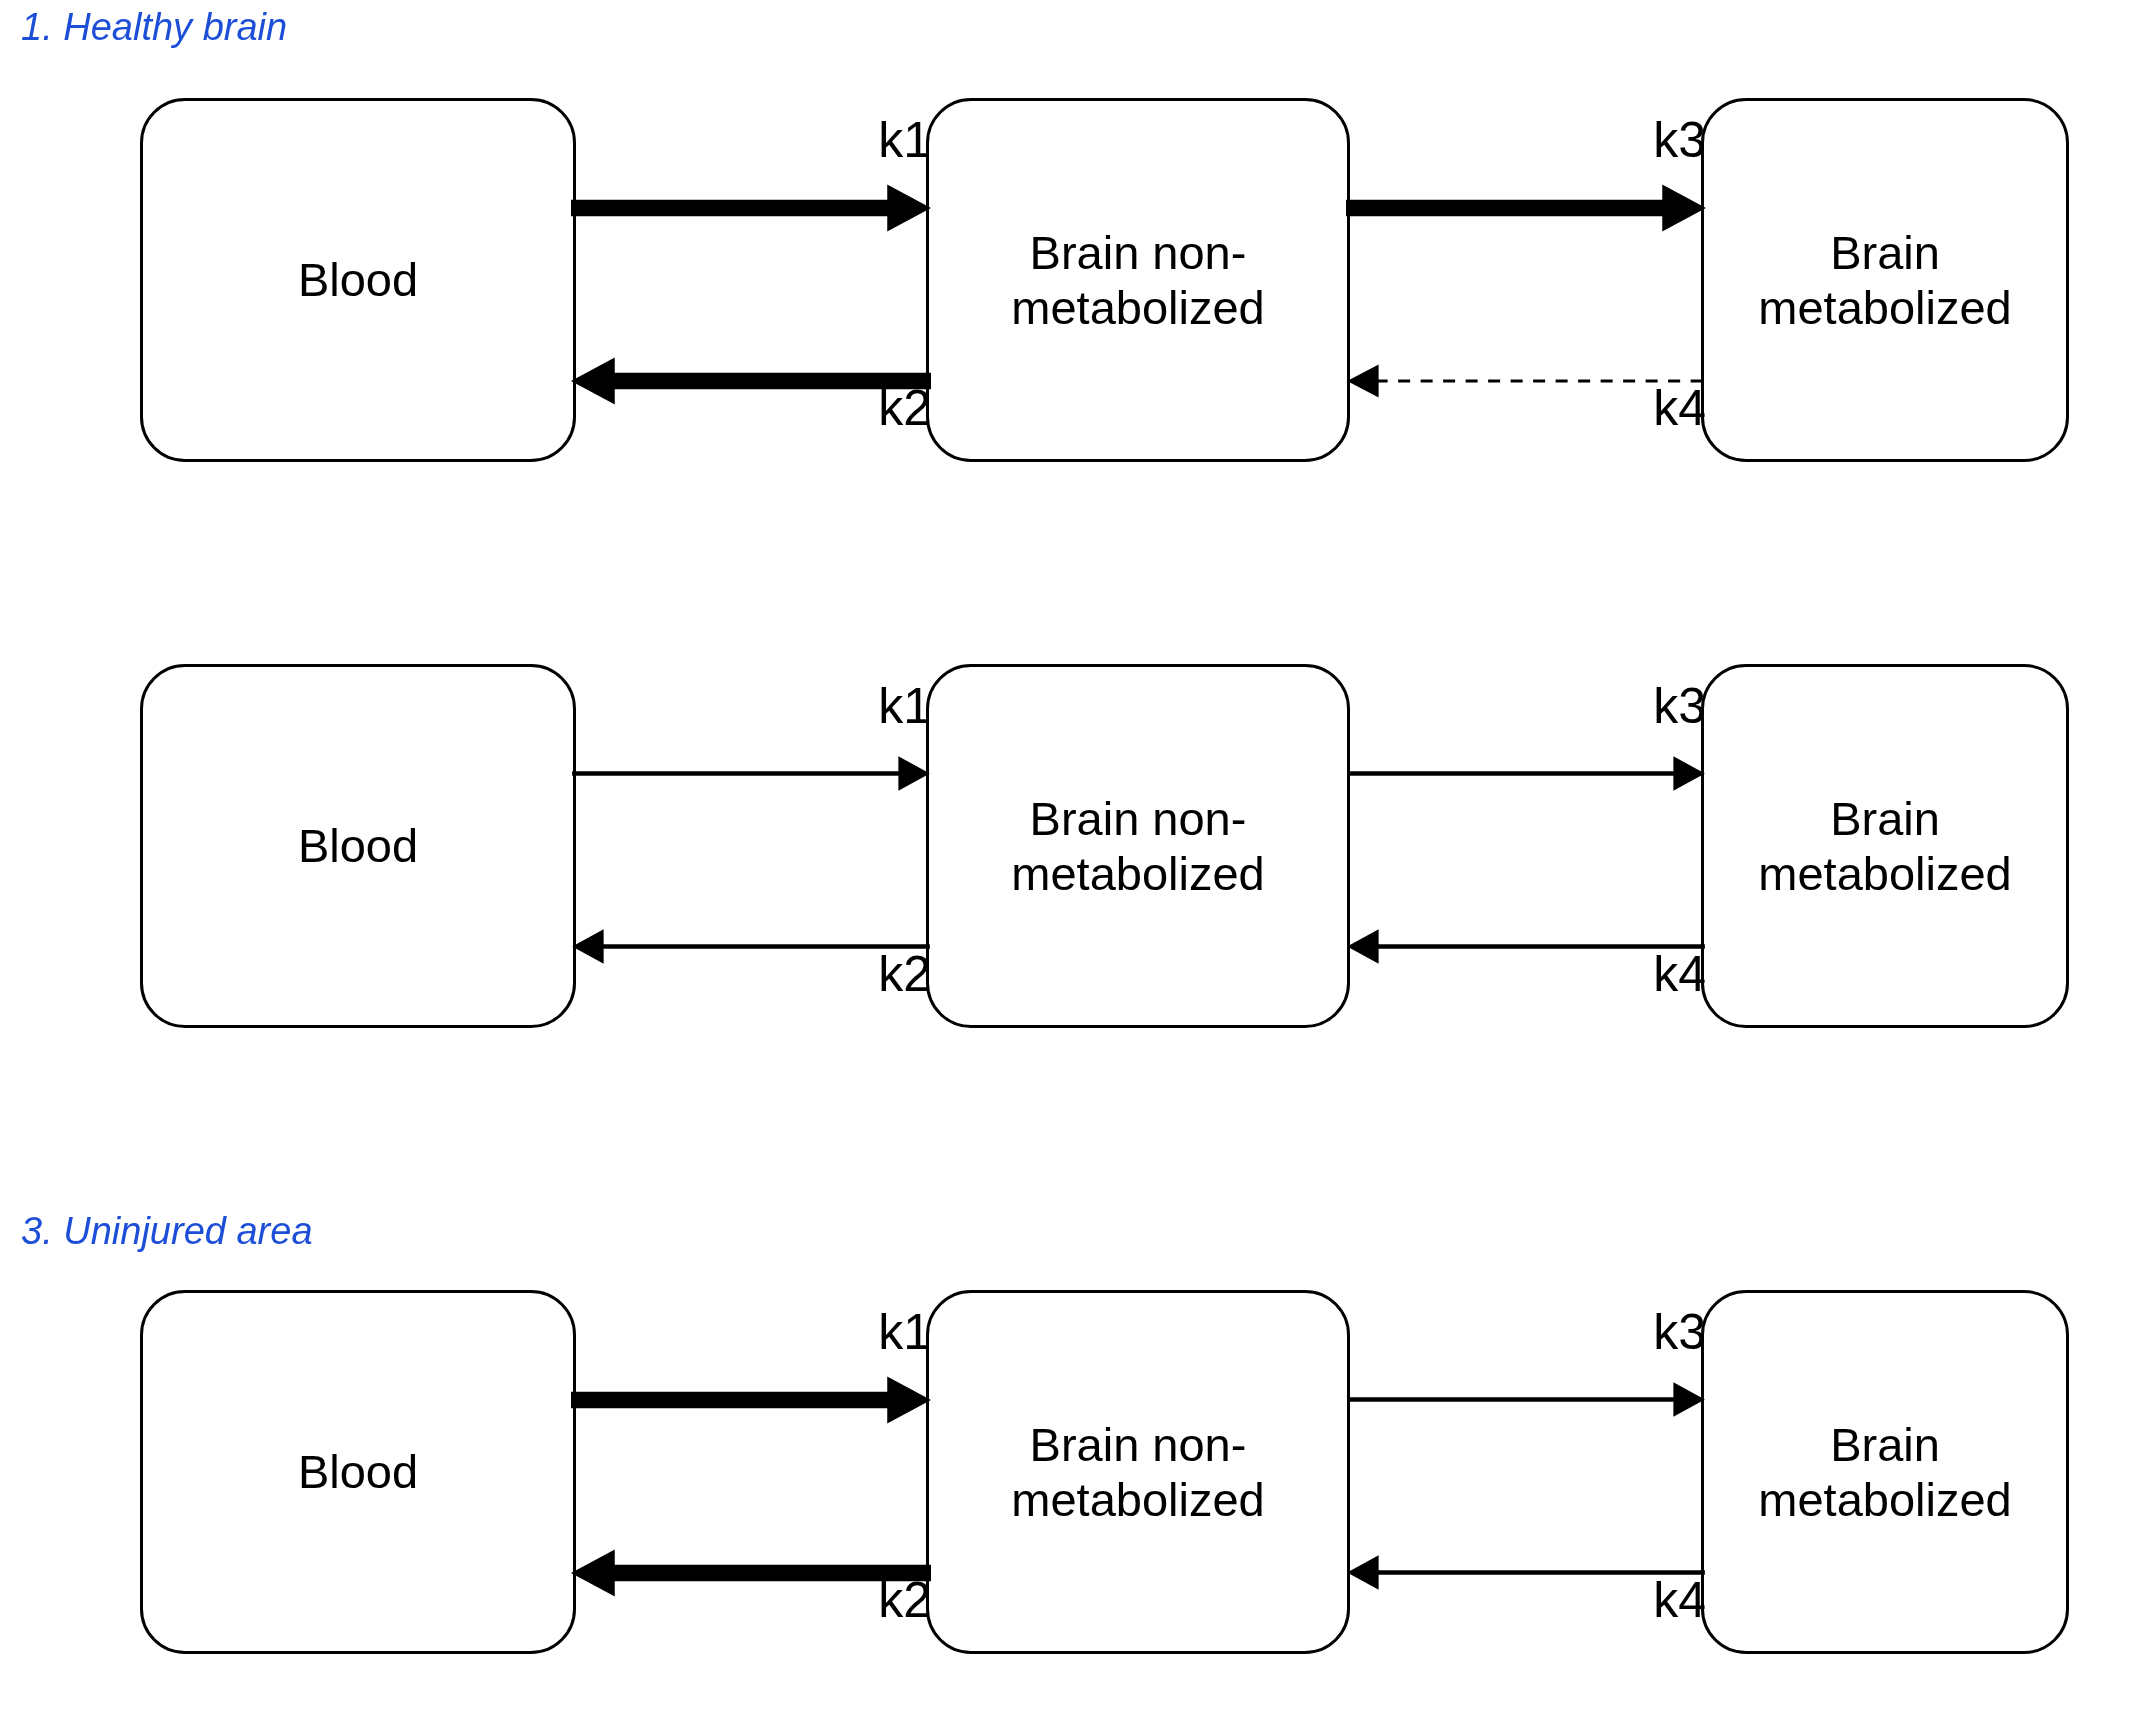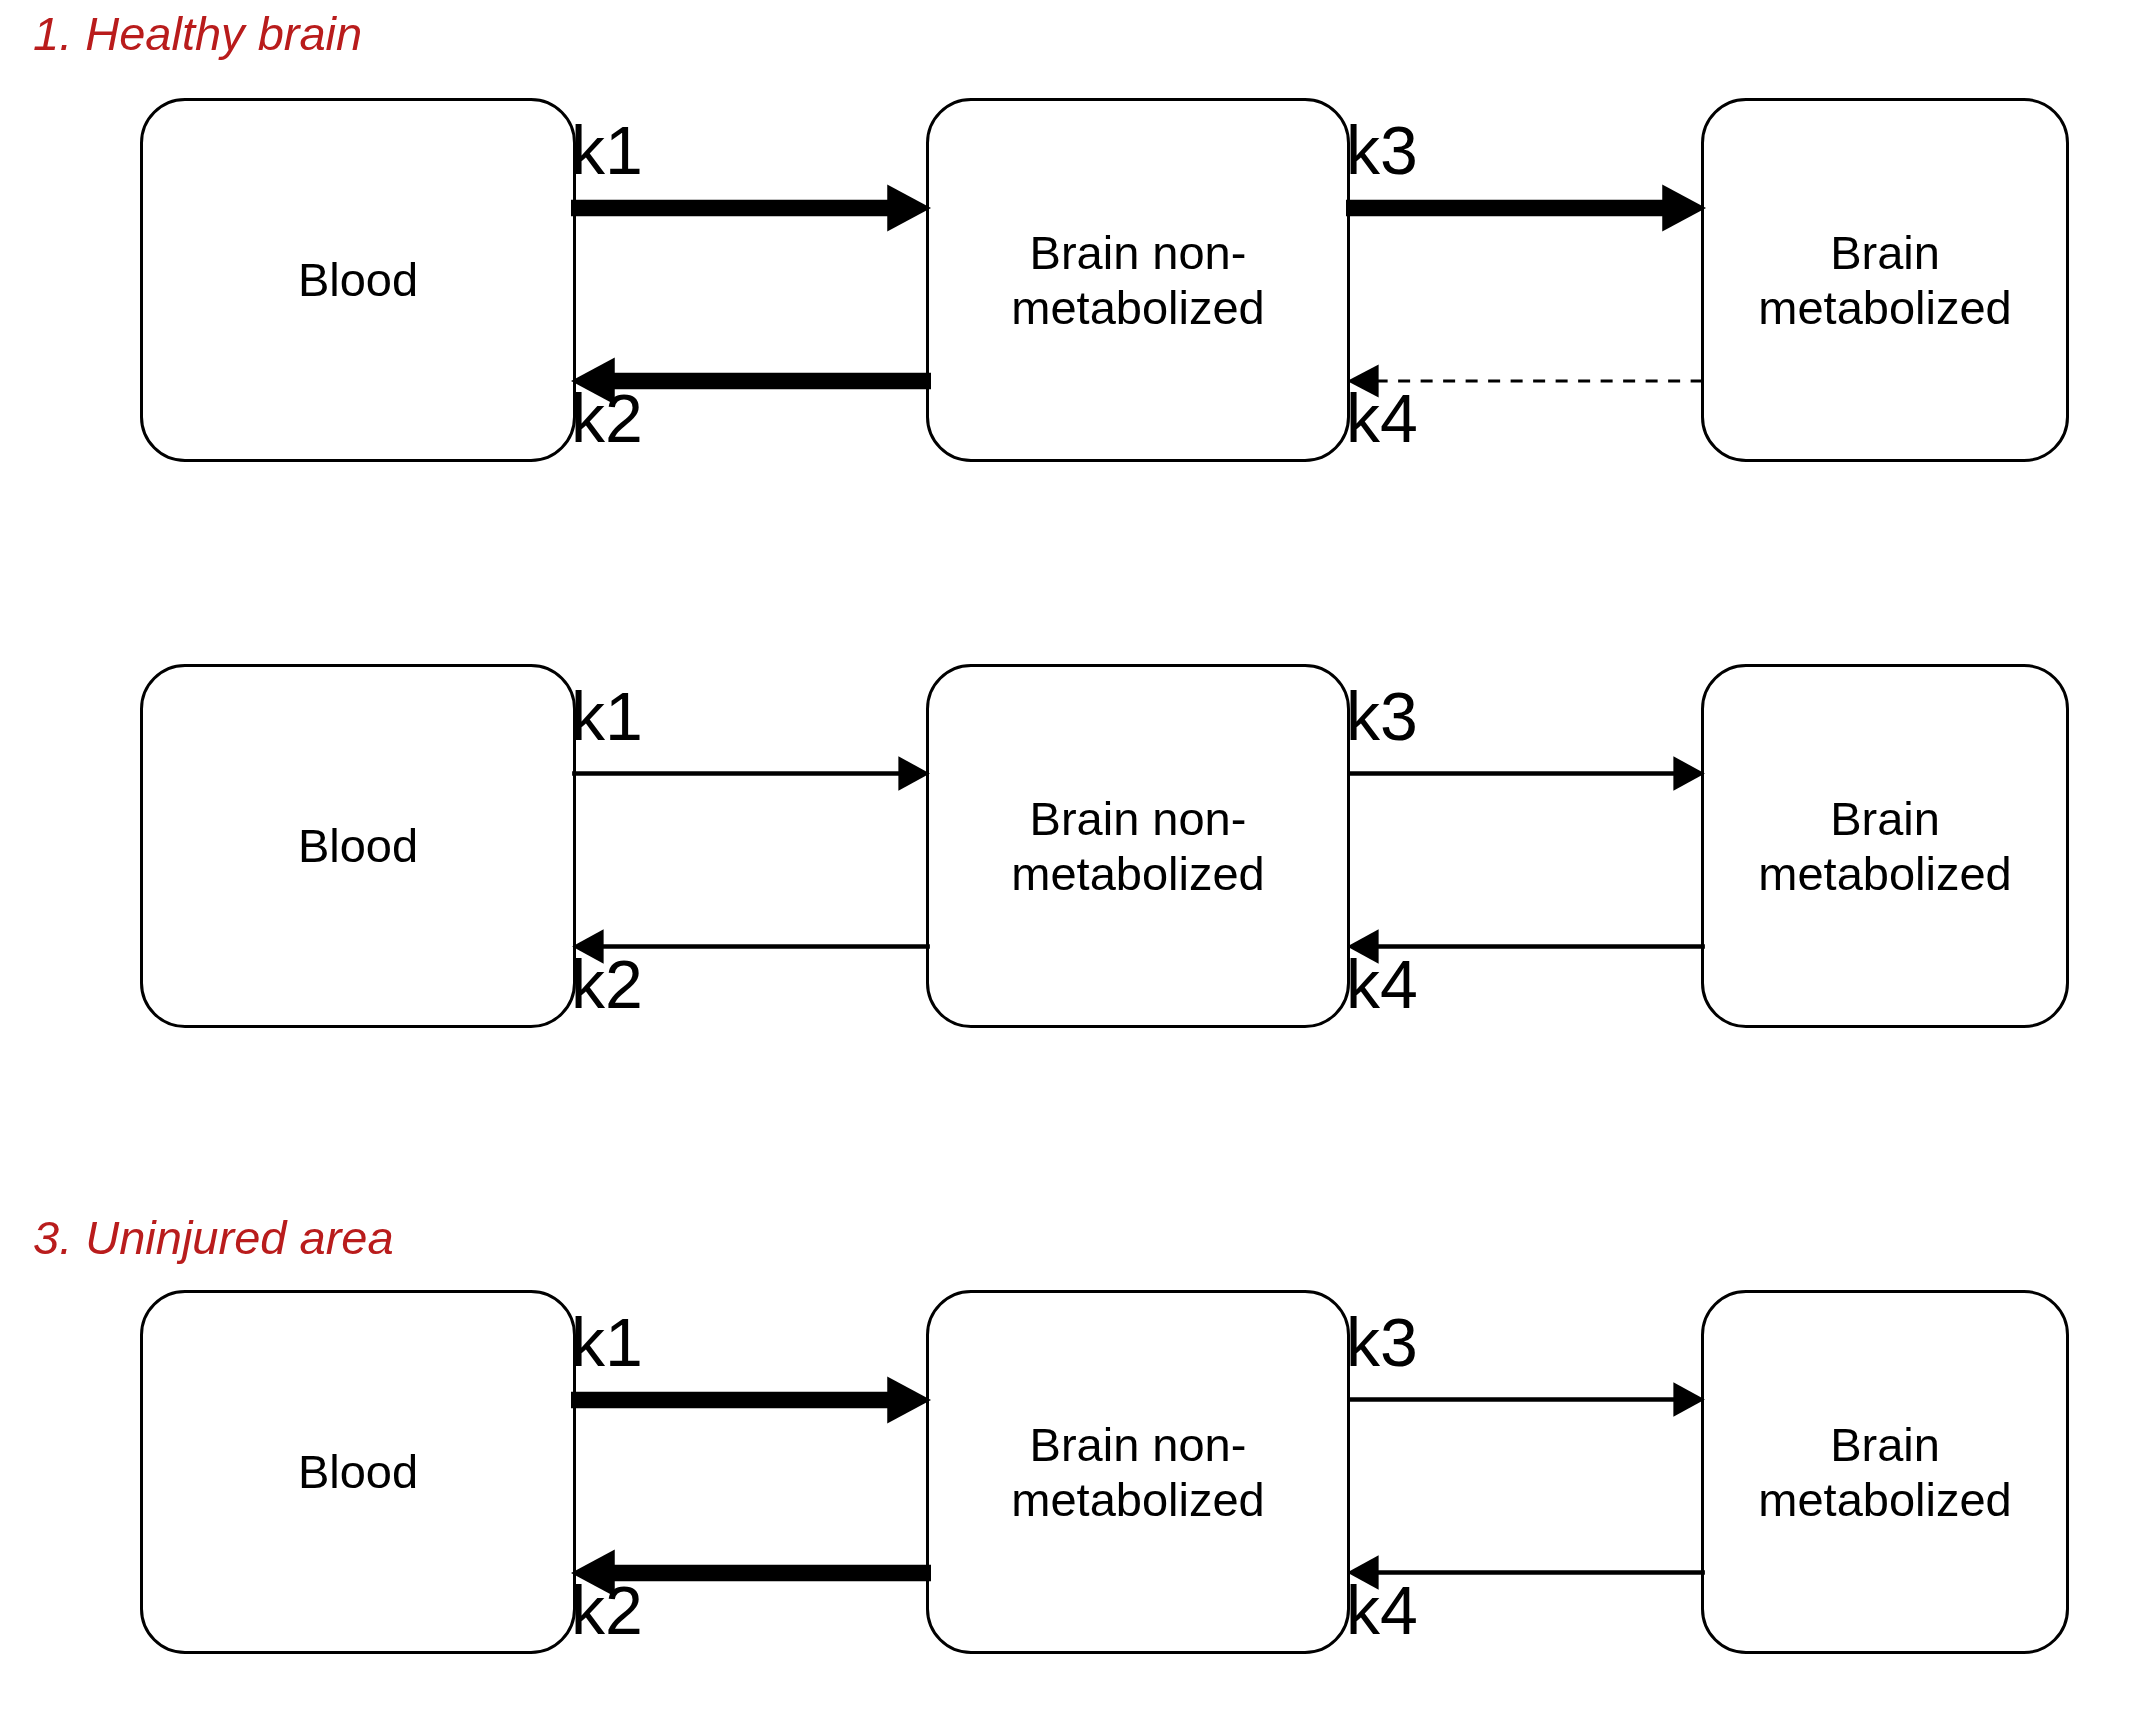--- a/index.html
+++ b/index.html
@@ -12,48 +12,47 @@
     width: 2151px;
     height: 1728px;
     background: #ffffff;
     font-family: "Liberation Sans", sans-serif;
     overflow: hidden;
   }
   .panel { position: absolute; left: 0; width: 2151px; }
   .panel-title {
     position: absolute;
     font-style: italic;
-    font-size: 47px;
-    color: #b91c1c;
+    font-size: 38px;
+    color: #1d4ed8;
     white-space: nowrap;
     letter-spacing: 0px;
-    margin-left: 12px;
   }
   .node-box {
     position: absolute;
     border: 3.8px solid #000000;
     border-radius: 45px;
     background: #ffffff;
     box-sizing: border-box;
     display: flex;
     align-items: center;
     justify-content: center;
     text-align: center;
   }
   .node-label {
     font-size: 47px;
     line-height: 1.18;
     color: #000000;
     padding: 0 12px;
   }
   .rate-label {
     position: absolute;
-    font-size: 68px;
+    font-size: 50px;
     color: #000000;
-    text-align: left;
+    text-align: right;
     white-space: nowrap;
   }
   .arrow-svg { position: absolute; overflow: visible; }
 </style>
 </head>
 <body>
 
 <div id="canvas">
     <div class="panel" style="top: 0px; height: 551px;">
       <div class="panel-title" style="left: 21px; top: 6px;">1. Healthy brain</div>

